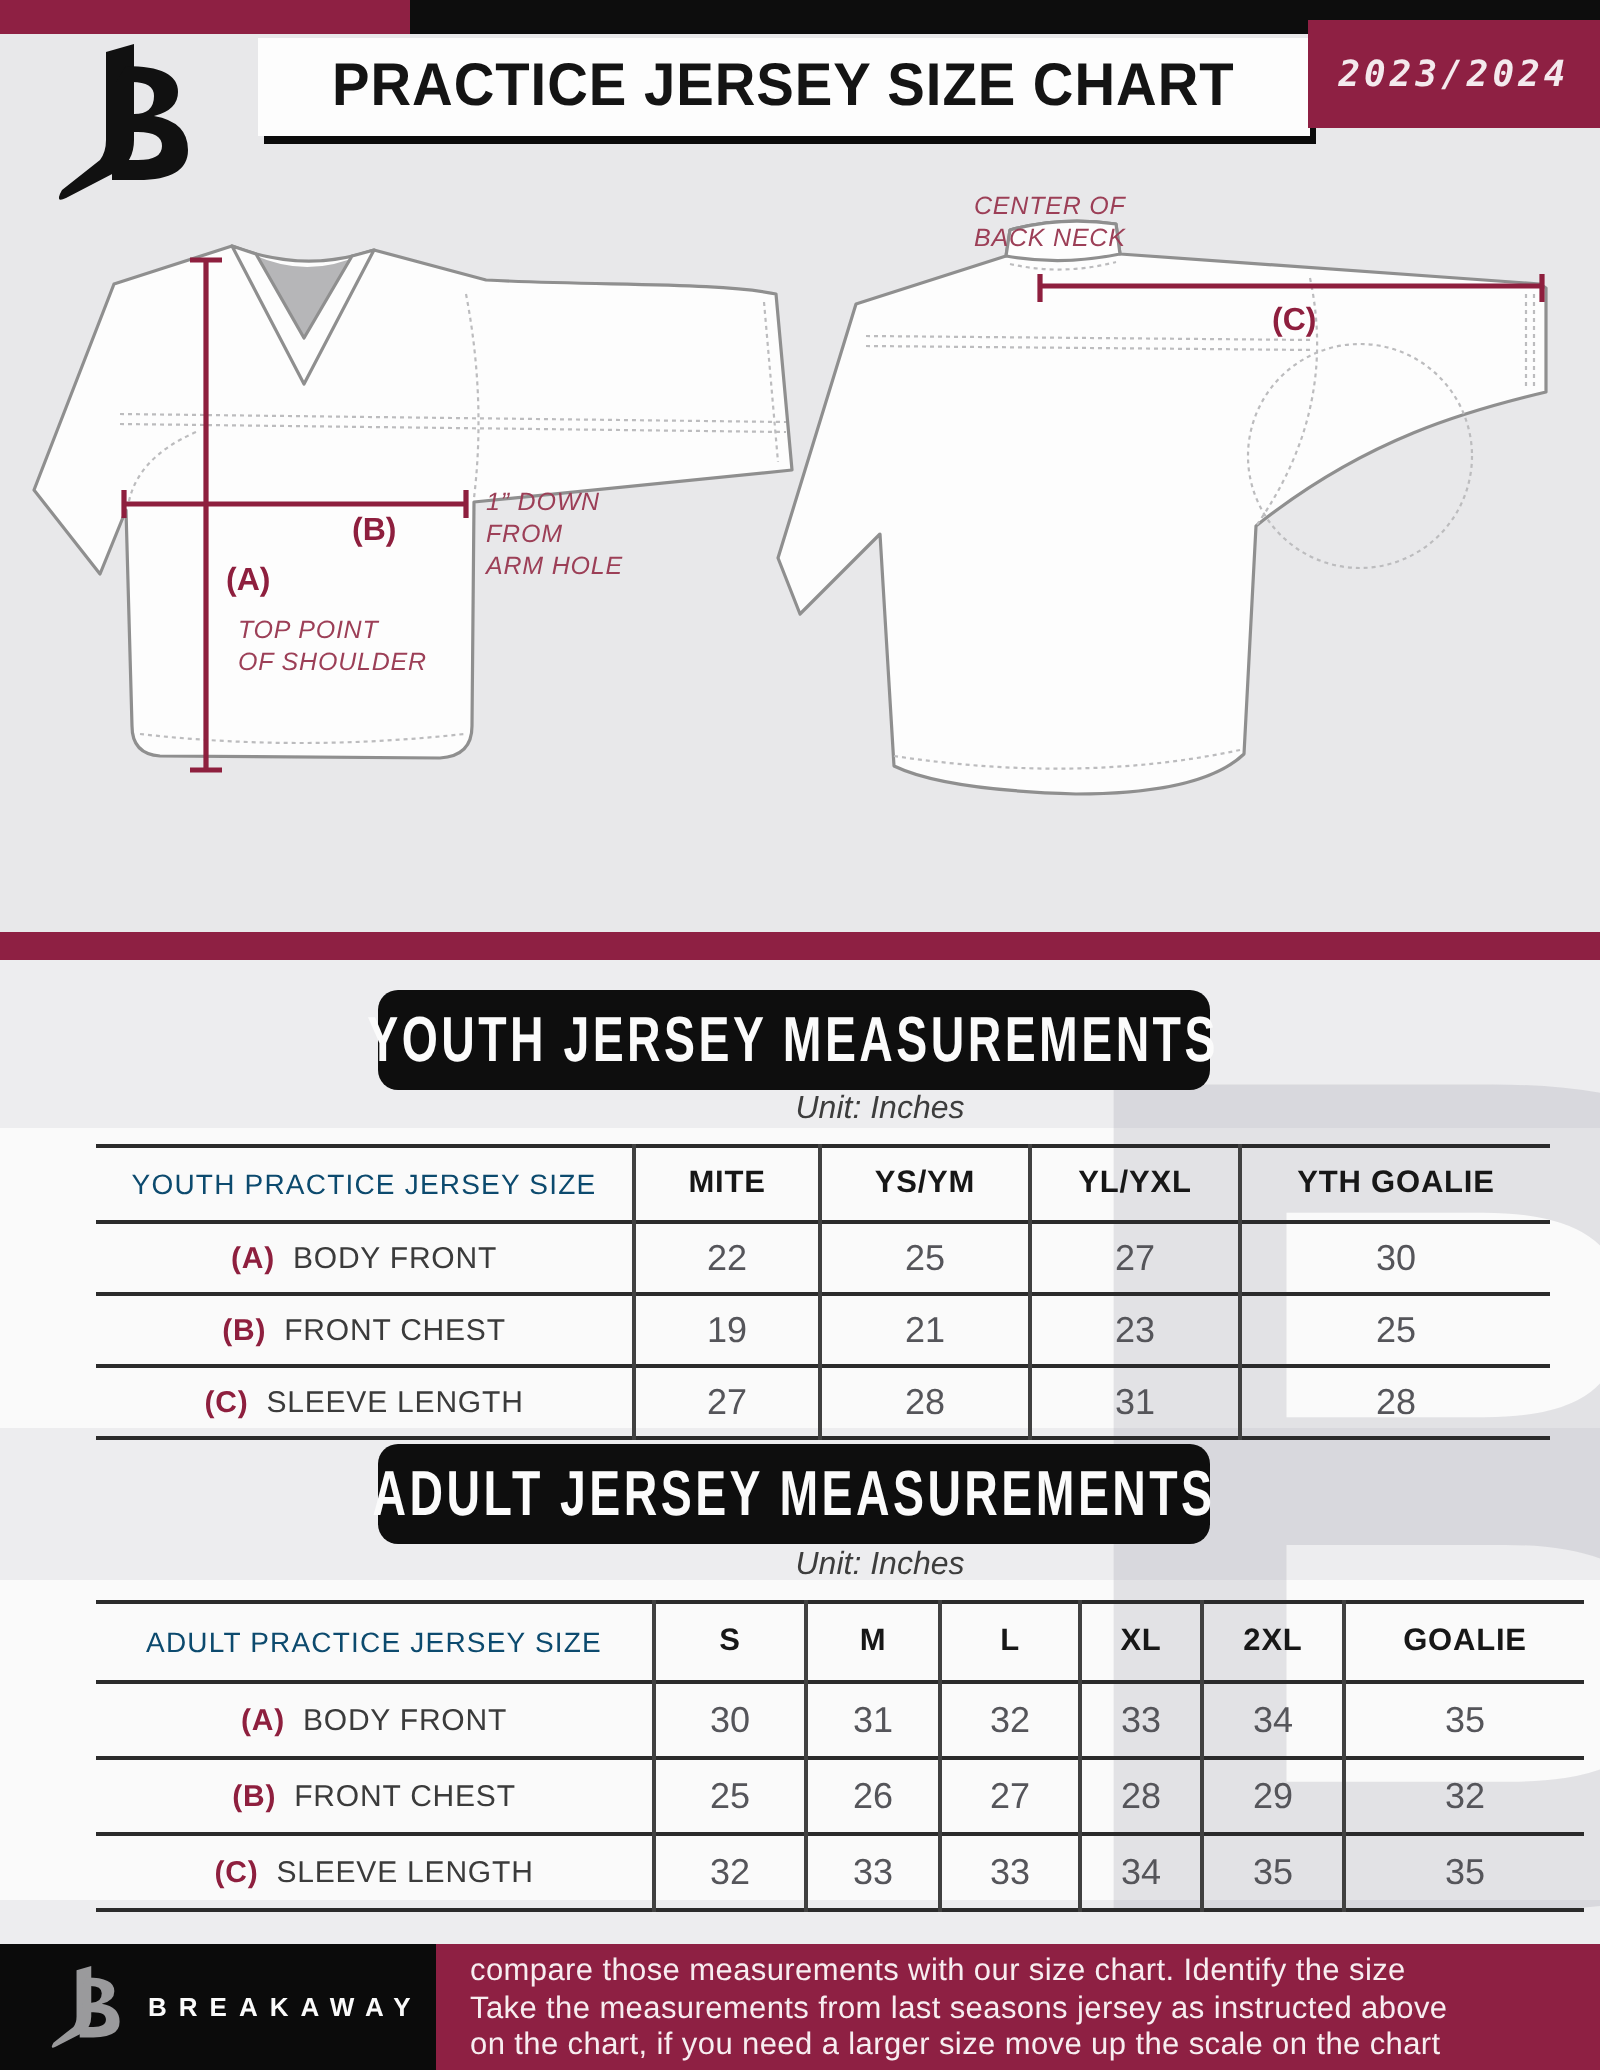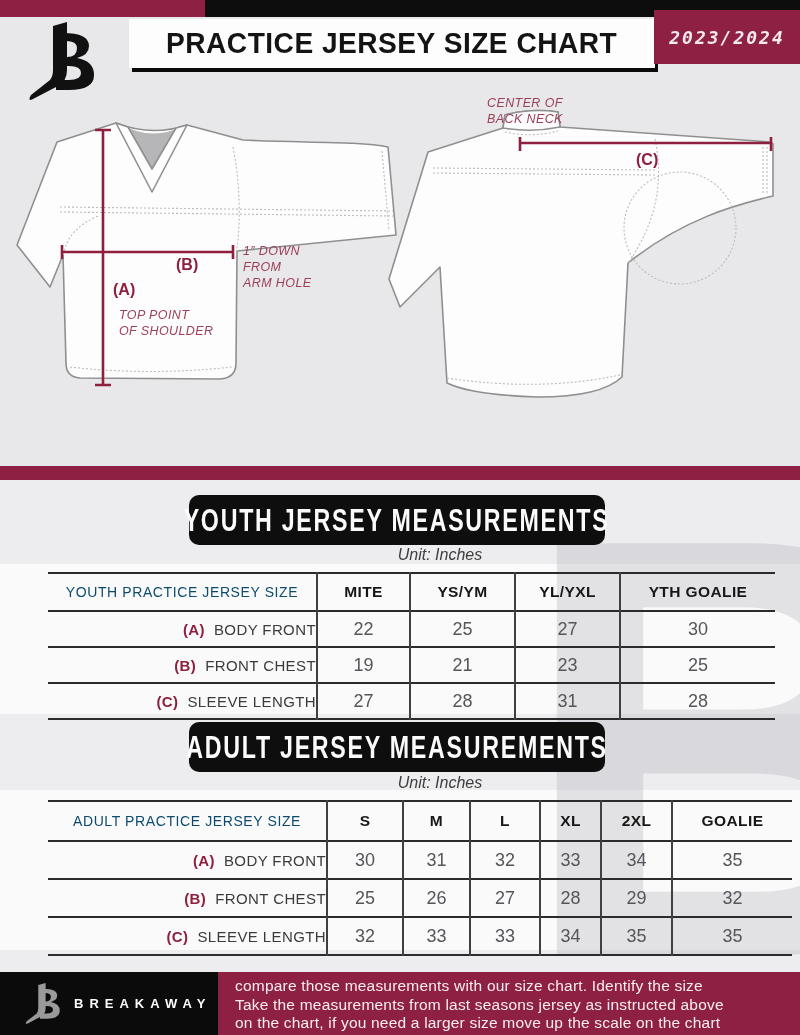--- a/index.html
+++ b/index.html
@@ -42,21 +42,21 @@
              display:inline-block;transform:scale(.86,1.18);white-space:nowrap;}
   .unit{position:absolute;left:0;width:800px;text-align:center;font-style:italic;font-size:16px;
         color:#3d3d3d;z-index:2;margin-left:40px;}
   table.size{position:absolute;border-collapse:collapse;table-layout:fixed;z-index:2;}
   table.size td,table.size th{padding:0;margin:0;}
   table.size tr{border-top:2px solid #2b2b2b;}
   table.size tr.last{border-bottom:2px solid #2b2b2b;}
   td.val,th.val{border-left:2px solid #404040;text-align:center;}
   th.sizehead{font-size:15.5px;font-weight:700;color:#171717;letter-spacing:.4px;}
   th.firstcol{font-size:14px;font-weight:400;color:#0c4a6e;letter-spacing:.6px;text-align:center;}
-  td.rowlabel{padding-left:24px;text-align:right;font-size:15px;color:#3b3b3b;letter-spacing:.4px;}
+  td.rowlabel{padding-left:24px;text-align:center;font-size:15px;color:#3b3b3b;letter-spacing:.4px;}
   td.rowlabel .key{color:#8e1f3e;font-weight:700;margin-right:9px;}
   td.val{font-size:18px;color:#55555a;}
   .ytable th{height:36px;} .ytable td{height:34px;}
   .atable th{height:38px;} .atable td{height:36px;}
   
   .footer{position:absolute;left:0;top:972px;width:800px;height:63px;background:#8e2043;}
   .footer-black{position:absolute;left:0;top:0;width:218px;height:63px;background:#0b0b0b;
                 display:flex;align-items:center;}
   .footer-brand{color:#fbfbfb;font-size:13px;font-weight:700;letter-spacing:6px;margin-left:10px;}
   .footer-text{position:absolute;left:235px;top:5px;color:#f7edf0;font-size:15.5px;line-height:18.6px;

